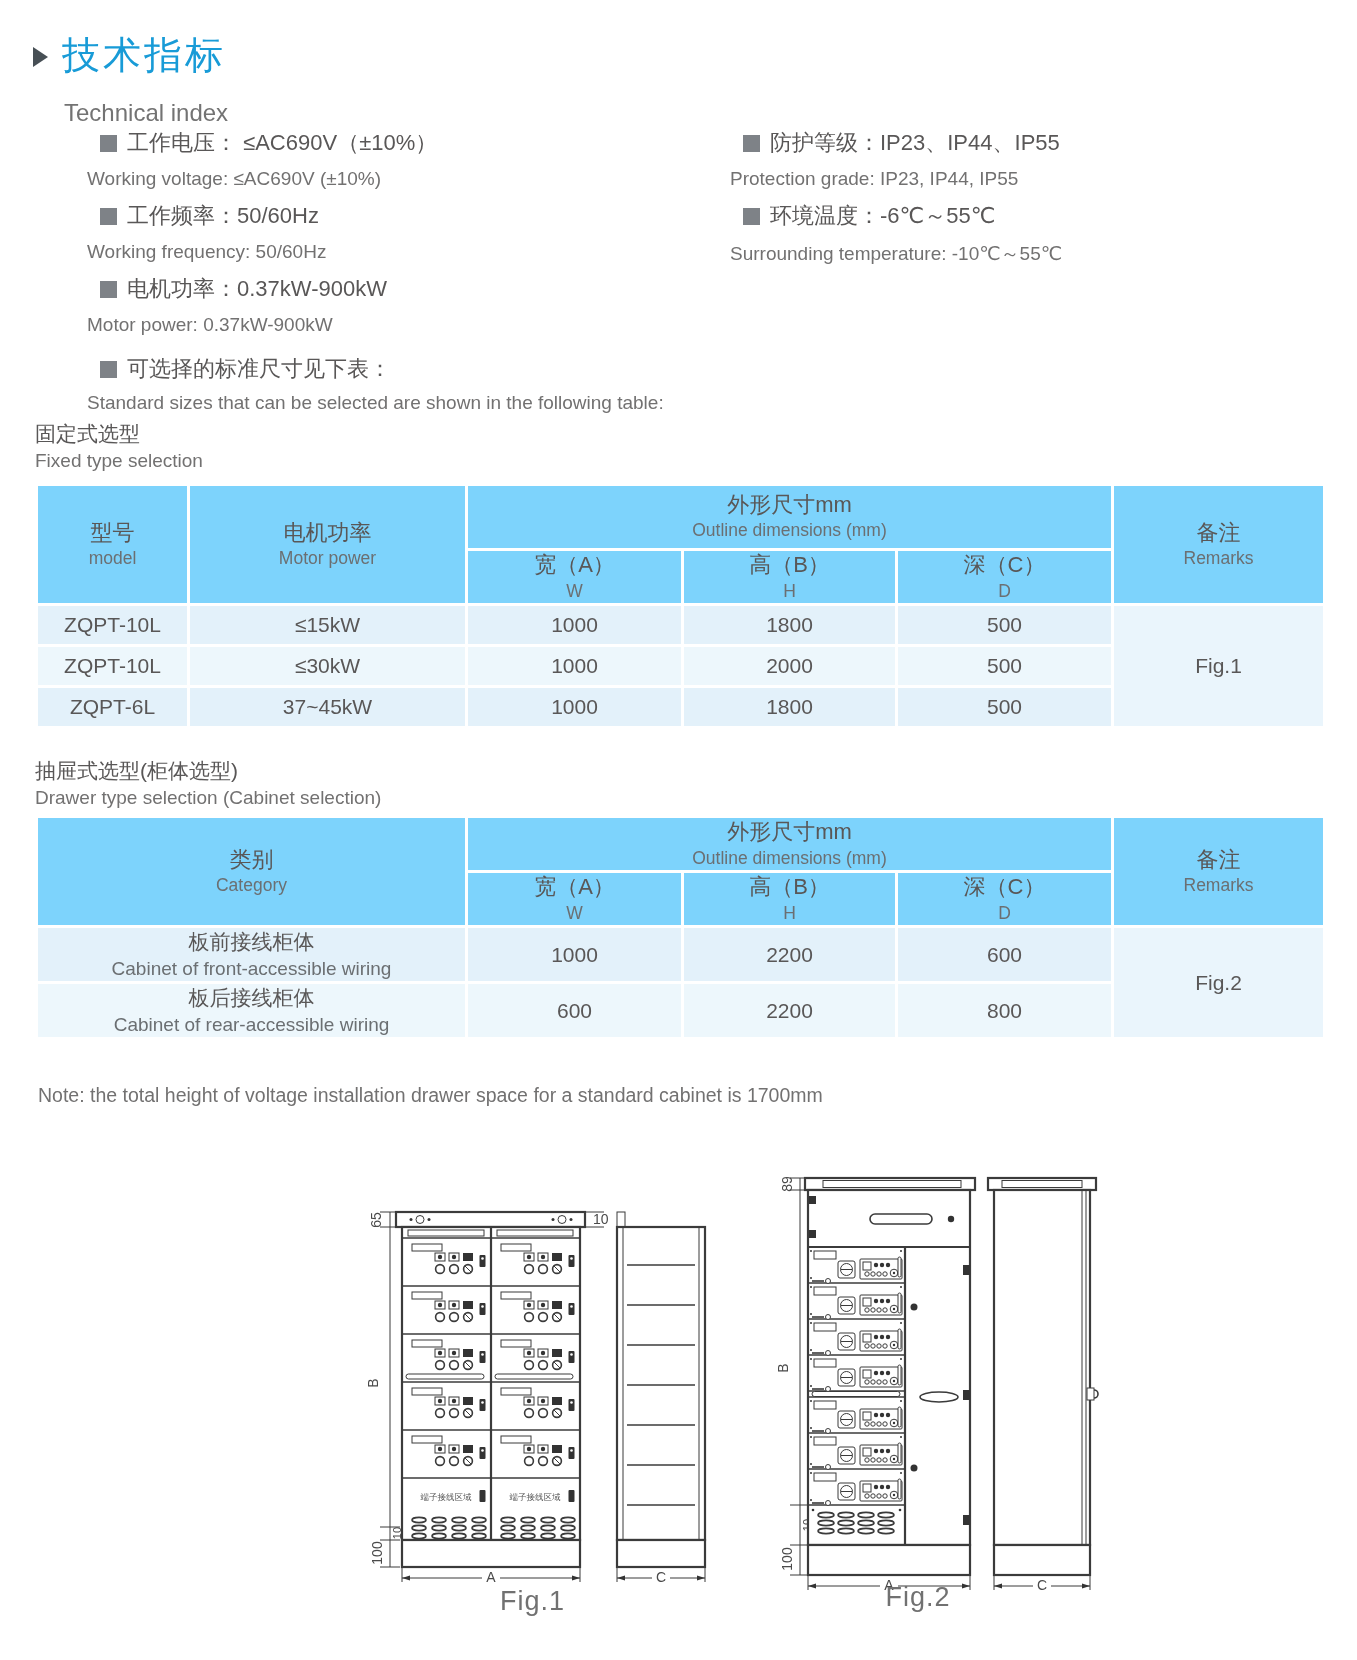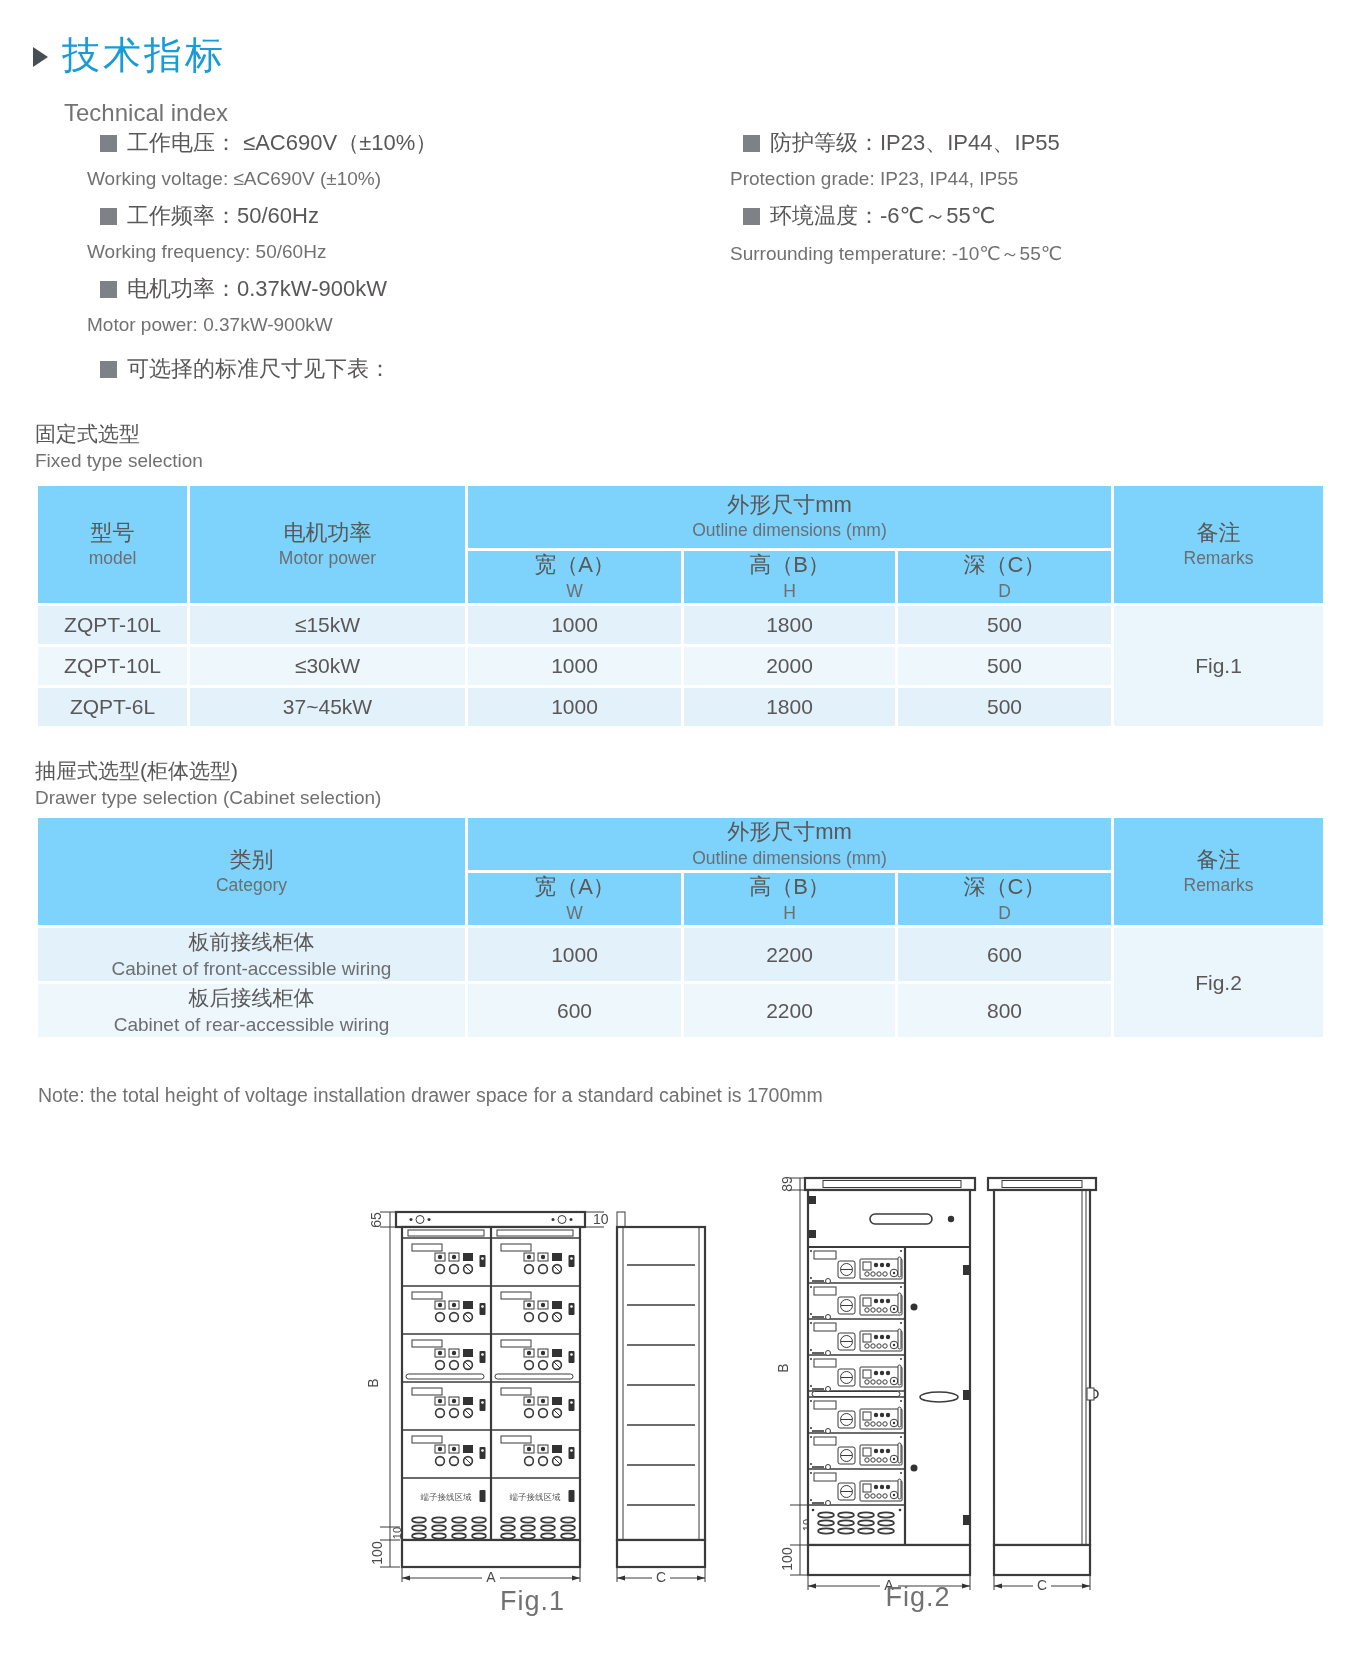--- a/index.html
+++ b/index.html
@@ -95,20 +95,21 @@
   <div class="spec en p-r1e">Protection grade: IP23, IP44, IP55</div>
   <div class="spec cn p-r2">
       <span class="blt"></span>
       <span>环境温度：-6℃～55℃</span>
     </div>
   <div class="spec en p-r2e">Surrounding temperature: -10℃～55℃</div>
   <div class="spec cn p-l4">
       <span class="blt"></span>
       <span>可选择的标准尺寸见下表：</span>
     </div>
+  <div class="spec en p-l4e">Standard sizes that can be selected are shown in the following table:</div>
 
   <div class="sec-cn s1c">固定式选型</div>
   <div class="sec-en s1e">Fixed type selection</div>
 
   <table class="spec-table t1">
     <colgroup>
         <col style="width:152px">
         <col style="width:278px">
         <col style="width:216px">
         <col style="width:214px">

